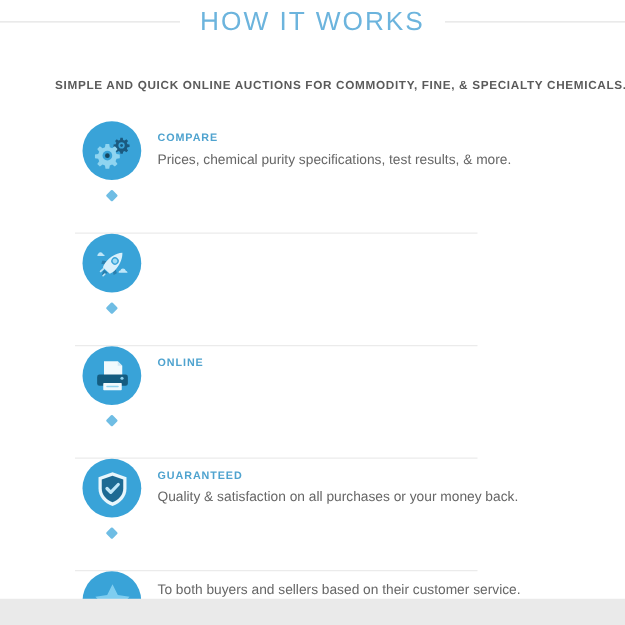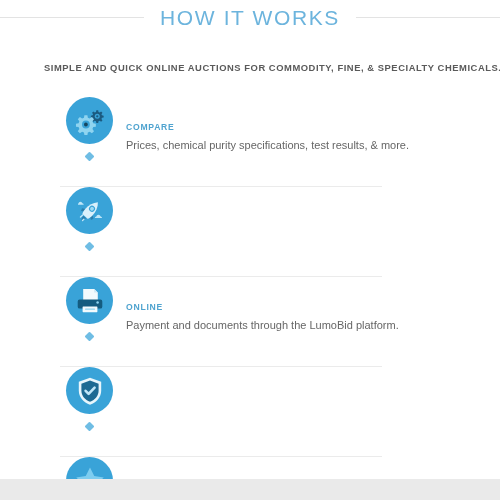--- a/index.html
+++ b/index.html
@@ -52,21 +52,21 @@
   }
 
   
   .steps {
     margin-top: 24px;
     padding-left: 0;
   }
   .step {
     position: relative;
     display: flex;
-    align-items: center;
+    align-items: flex-start;
     padding-left: 66px;
     min-height: 73px;
   }
   .step-icon {
     position: absolute;
     left: 66px;
     top: 0;
     width: 47px;
     height: 47px;
     border-radius: 50%;
@@ -208,35 +208,36 @@
         <path d="M4.6 13.6h20.8a1.9 1.9 0 0 1 1.9 1.9v5.2a1.9 1.9 0 0 1-1.9 1.9H4.6a1.9 1.9 0 0 1-1.9-1.9v-5.2a1.9 1.9 0 0 1 1.9-1.9z" fill="#145c80"></path>
 
         <circle cx="22.6" cy="16.6" r="1.25" fill="#8fd4f0"></circle>
 
         <rect x="7.6" y="20.4" width="14.8" height="5.8" rx="0.6" fill="#f2fafd"></rect>
         <rect x="10.0" y="22.5" width="10.0" height="1.25" rx="0.6" fill="#8fd4f0"></rect>
       </svg>
     </div>
     <div class="step-body">
       <div class="step-title">ONLINE</div>
-      <div class="step-desc">Payment and documents through the LumoBid platform.</div>
     </div>
     <div class="connector"></div>
   </div>
   <div class="step-divider"></div>
 
   <div class="step">
     <div class="step-icon">
       <svg width="30" height="30" viewBox="0 0 30 30">
         <path d="M15 1.8l11.2 4.0v9.0c0 6.4-4.6 11.6-11.2 14.0C8.4 26.4 3.8 21.2 3.8 14.8v-9.0z" fill="#e8f6fc"></path>
         <path d="M15 4.6l8.6 3.05v7.15c0 5.0-3.55 9.1-8.6 11.0-5.05-1.9-8.6-6.0-8.6-11.0V7.65z" fill="#1d6a93"></path>
         <path d="M10.6 14.8l3.0 3.1 6.0-6.3" stroke="#bfe6f8" stroke-width="2.6" fill="none" stroke-linecap="round" stroke-linejoin="round"></path>
       </svg>
     </div>
     <div class="step-body">
+      <div class="step-title">GUARANTEED</div>
+      <div class="step-desc">Quality &amp; satisfaction on all purchases or your money back.</div>
     </div>
     <div class="connector"></div>
   </div>
   <div class="step-divider"></div>
 
   <div class="step">
     <div class="step-icon">
       <svg width="32" height="32" viewBox="0 0 32 32">
         <path d="M16 2.4l4.25 8.6 9.5 1.4-6.875 6.7 1.625 9.45L16 24.1l-8.5 4.45 1.625-9.45L2.25 12.4l9.5-1.4z" fill="#7ecdf0"></path>
         <circle cx="22.0" cy="22.0" r="5.4" fill="#18556f"></circle>

